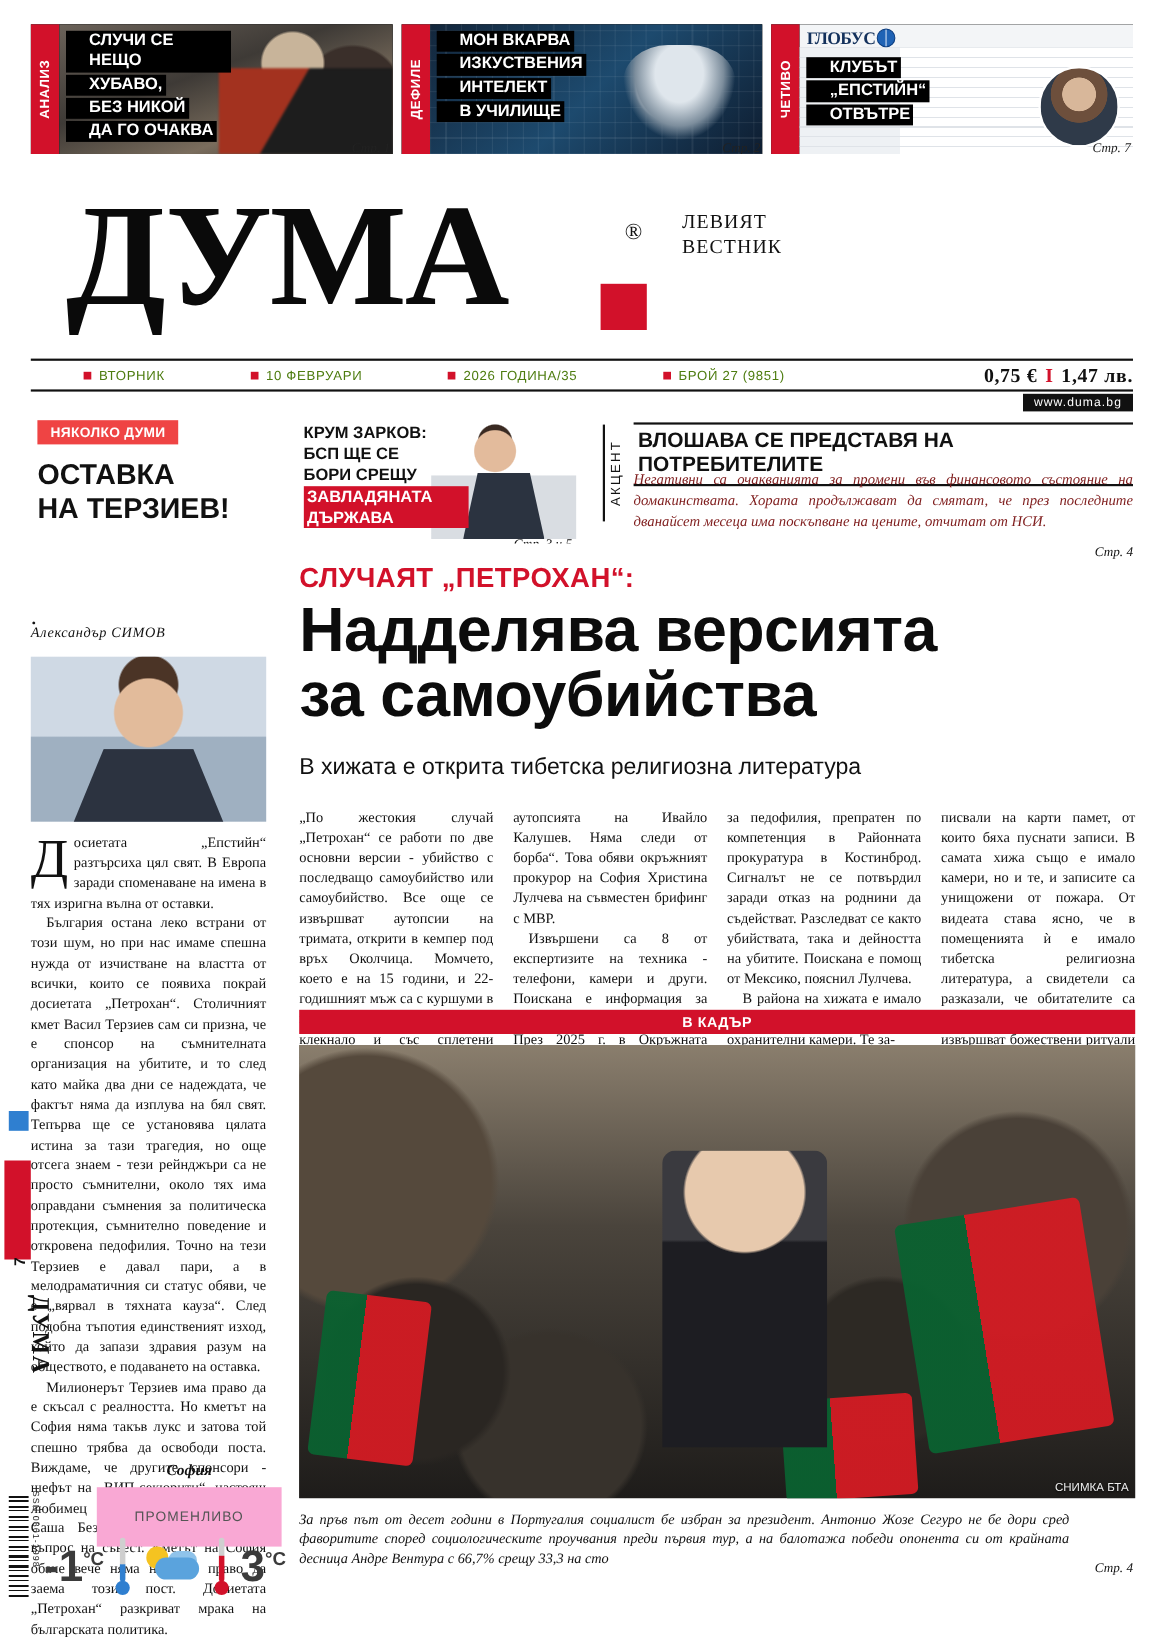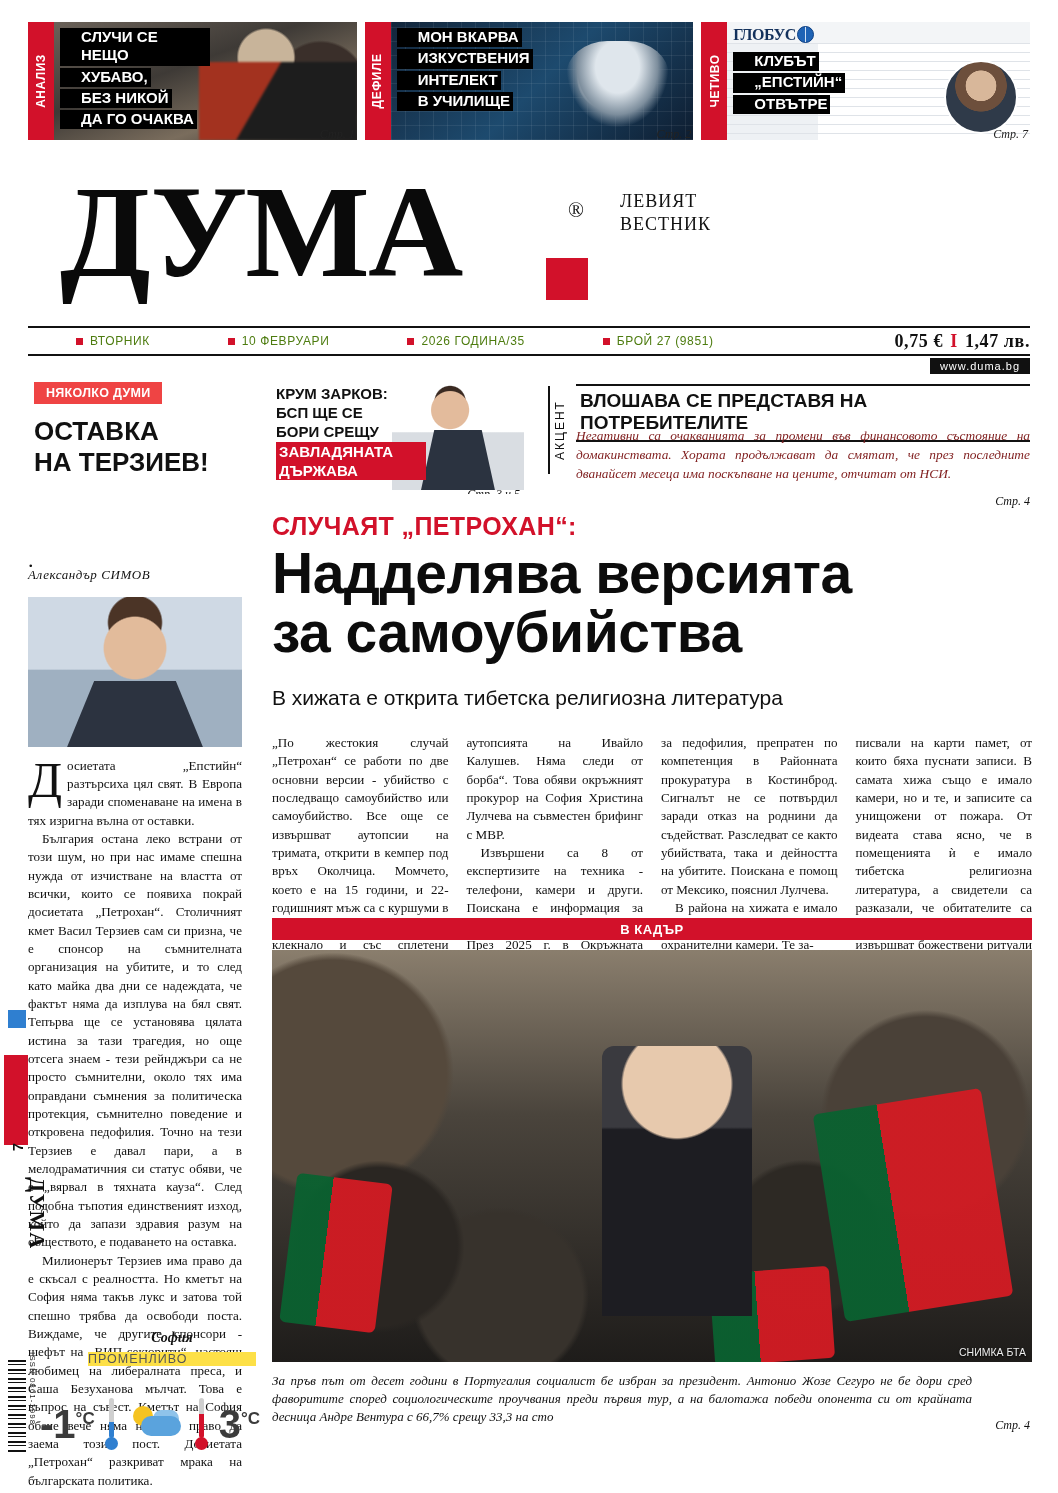--- a/index.html
+++ b/index.html
@@ -418,24 +418,24 @@
     font-style: italic; font-size: 12px;
   }
 
   
   .weather { position: absolute; left: 88px; top: 1330px; width: 168px; }
   .weather .city {
     font-family: "Liberation Serif", serif; font-weight: bold; font-style: italic;
     font-size: 14px; text-align: center; margin-bottom: 6px;
   }
   .weather .cond {
-    background: #fde047; color: #555;
+    background: #f9a8d4; color: #555;
     font-family: "Liberation Sans", sans-serif;
     font-size: 12.5px; letter-spacing: 1px;
-    padding: 0 0;
+    text-align: center; padding: 20px 0;
   }
   .temps {
     position: absolute; left: 40px; top: 1398px; width: 220px;
     display: flex; align-items: center; justify-content: space-between;
   }
   .temp {
     font-family: "Liberation Sans", sans-serif;
     font-weight: bold; font-size: 40px; color: #3b3b3b;
   }
   .temp sup { font-size: 17px; vertical-align: super; }

